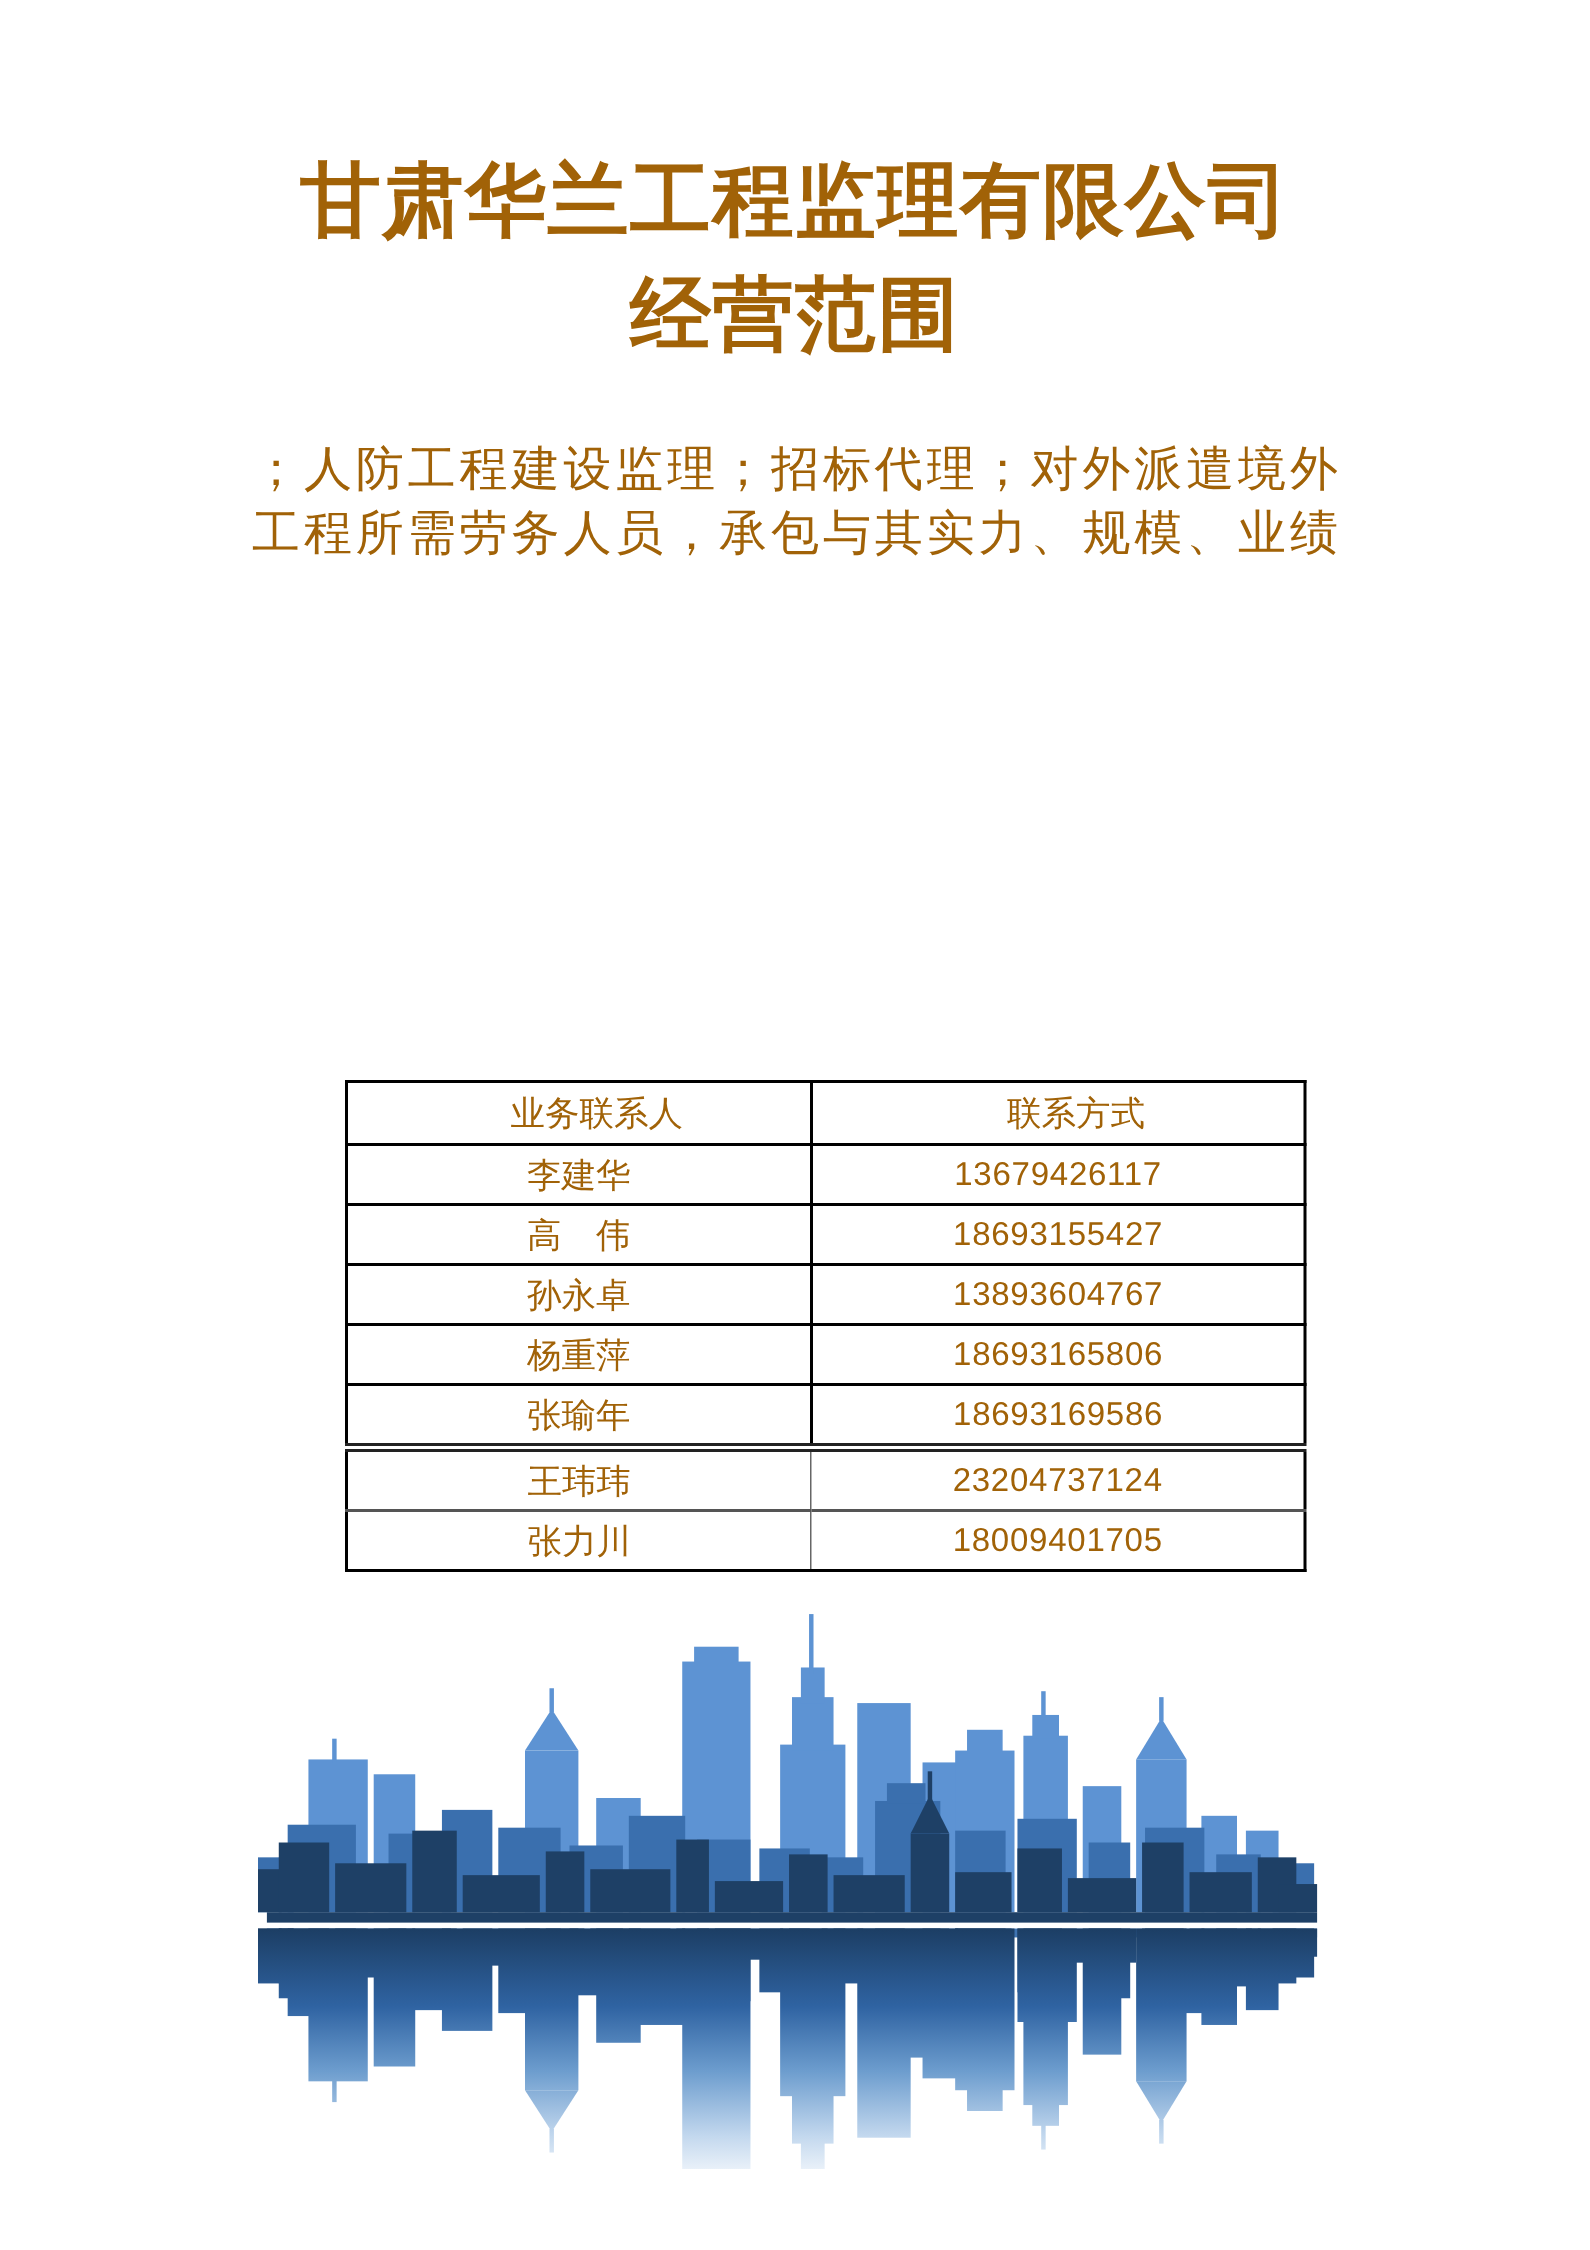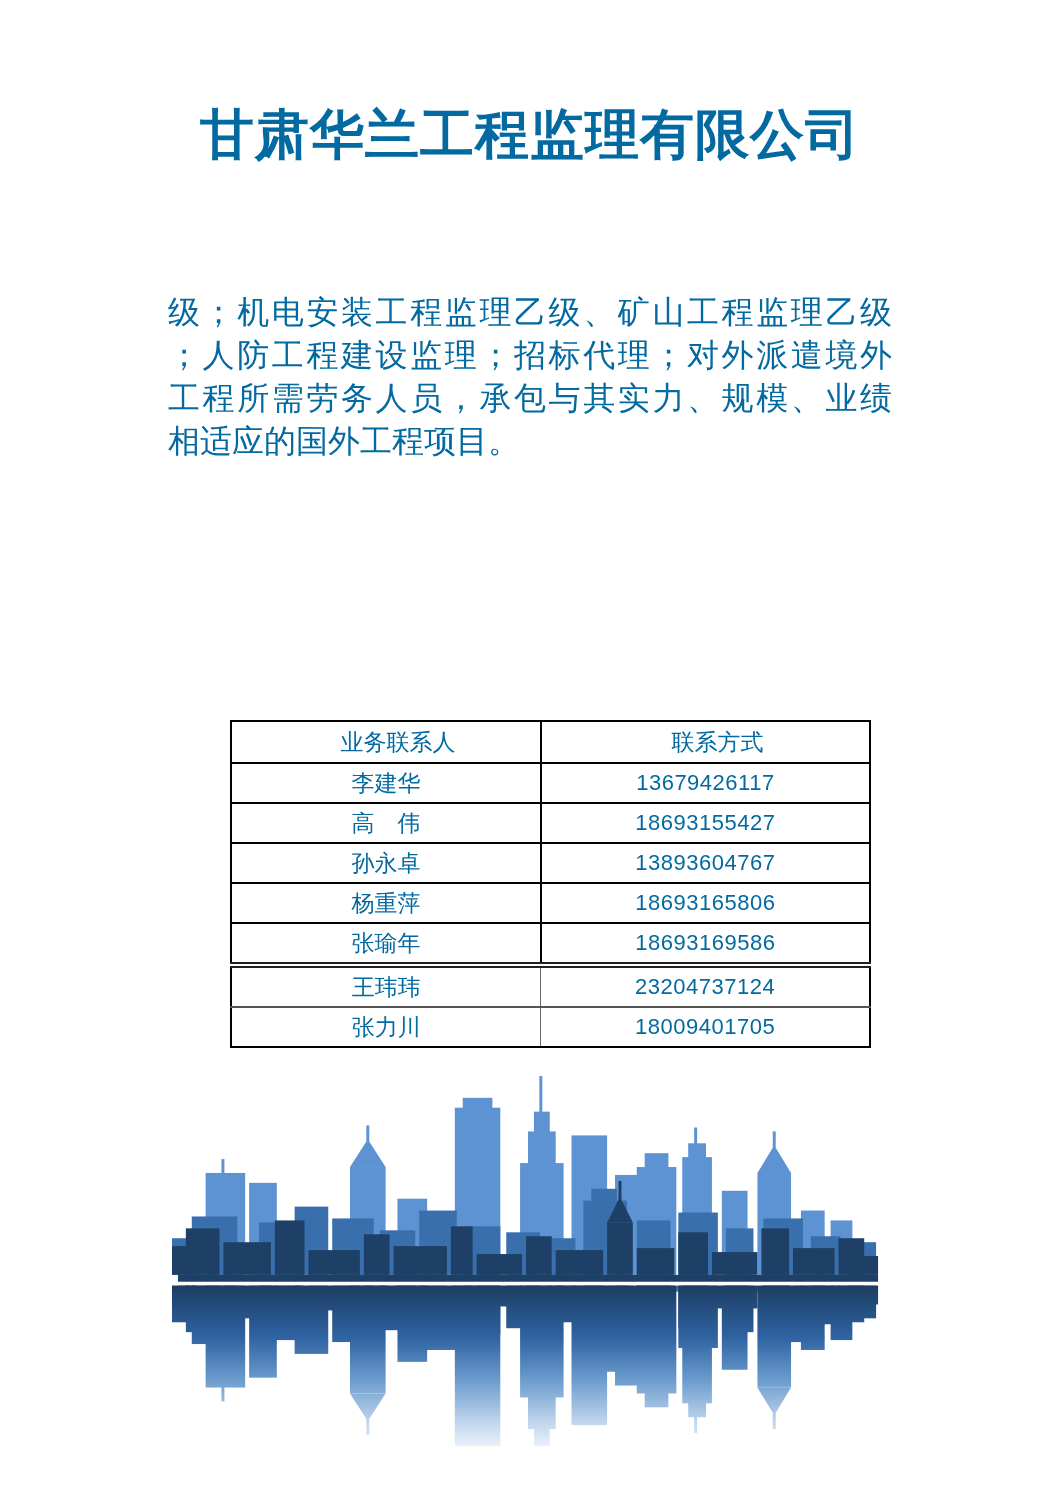--- a/index.html
+++ b/index.html
@@ -1,17 +1,17 @@
 <!DOCTYPE html>
 <html><head>
 <meta charset="utf-8">
 <style>
   html,body{margin:0;padding:0;background:#ffffff;}
   .page{position:relative;width:1060px;height:1500px;background:#ffffff;overflow:hidden;
-        font-family:"Liberation Sans","DejaVu Sans",sans-serif;color:#0369a1;}
+        font-family:"Liberation Sans","DejaVu Sans",sans-serif;color:#a16207;}
   
   .title{position:absolute;top:96px;left:0;width:1060px;text-align:center;
          font-size:54px;font-weight:700;line-height:76px;letter-spacing:1px;}
   
   .para{position:absolute;top:291px;left:168px;width:724px;font-size:32px;line-height:43px;}
   .pline{text-align:justify;text-align-last:justify;white-space:normal;}
   .pline.last{text-align:left;text-align-last:left;}
   
   .contact-table{position:absolute;top:720px;left:230px;width:641px;border-collapse:collapse;
                  border:2px solid #000;}
@@ -30,27 +30,26 @@
   
   .skyline{position:absolute;top:1072px;left:172px;width:712px;height:374px;}
 </style>
 </head>
 <body>
 
 <div class="page">
 
   <div class="title">
     <div>甘肃华兰工程监理有限公司</div>
+    <div>经营范围</div>
   </div>
 
   <div class="para">
-    <div class="pline">级；机电安装工程监理乙级、矿山工程监理乙级</div>
     <div class="pline">；人防工程建设监理；招标代理；对外派遣境外</div>
     <div class="pline">工程所需劳务人员，承包与其实力、规模、业绩</div>
-    <div class="pline last">相适应的国外工程项目。</div>
   </div>
 
   <table class="contact-table">
     <colgroup>
         <col class="c1">
         <col class="c2">
       </colgroup>
     <tbody>
         <tr>
       <th>业务联系人</th>

